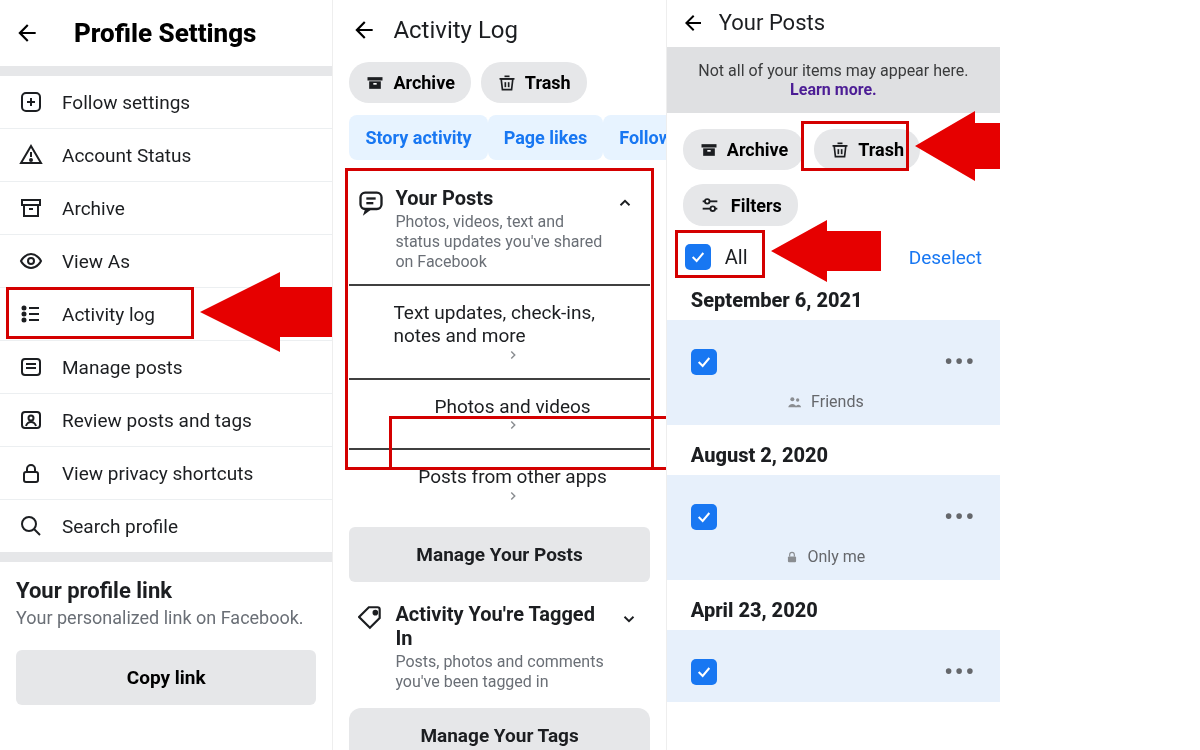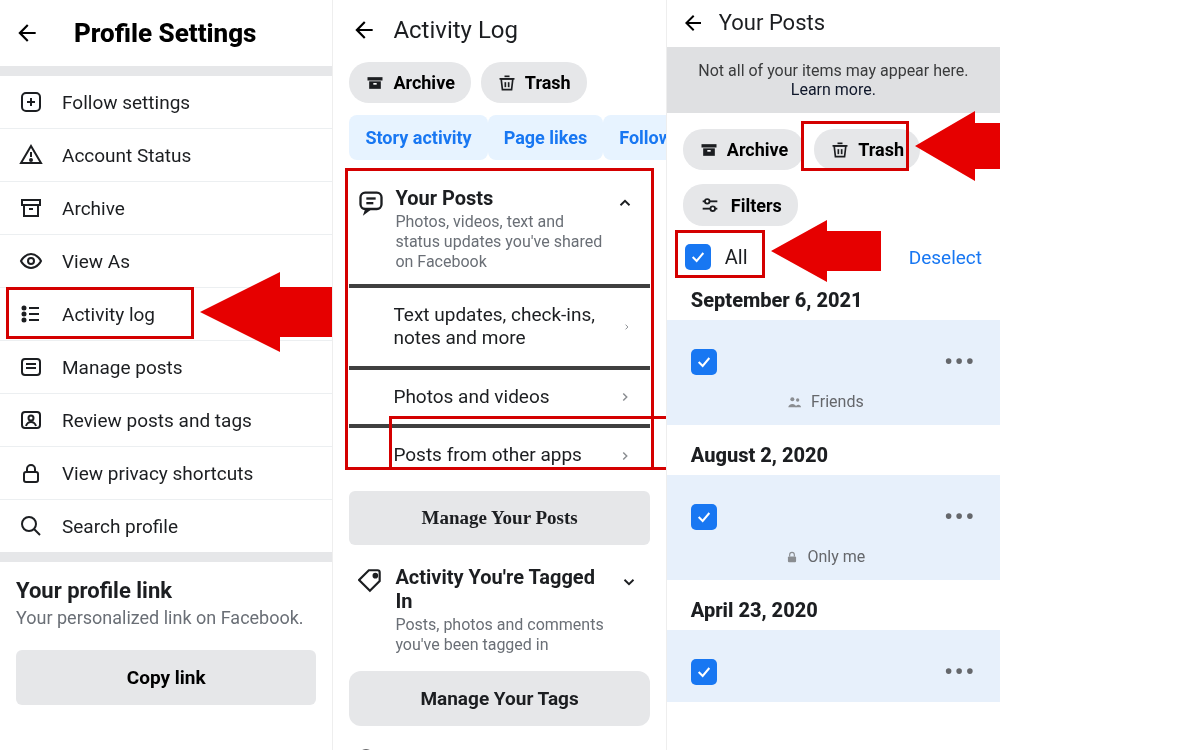--- a/index.html
+++ b/index.html
@@ -30,32 +30,32 @@
   .chips { display:flex; gap:10px; padding: 0 16px 12px 16px;}
   .chip { background:#e6e7e9; border-radius:20px; padding:10px 16px; display:flex; align-items:center; gap:8px; font-size:18px; font-weight:700; color:#000; cursor:pointer;}
   .chips2 { display:flex; padding: 0 0 10px 16px; overflow:hidden;}
   .chip-blue { background:#e7f3ff; color:#1877f2; border-radius:8px; padding:12px 16px; font-size:18px; font-weight:700; cursor:pointer; white-space:nowrap;}
   .card { position:relative; margin: 0 16px; }
   .card-head { display:flex; align-items:flex-start; padding: 16px 8px 12px 4px; }
   .card-ico { width:36px; display:flex; justify-content:center; padding-top:2px;}
   .card-t { font-size:20px; font-weight:700; color:#1c1e21; }
   .card-s { font-size:16px; color:#6a6f76; margin-top:2px; line-height:1.25;}
   .chev { font-size:20px; color:#1c1e21; padding:8px;}
-  .subrow { display:flex; align-items:center; justify-content:space-between; padding:16px 18px 16px 44px; border-top:4px solid #404040; cursor:pointer;}
+  .subrow { display:flex; align-items:center; justify-content:space-between; padding:16px 18px 16px 44px; border-top:2px solid #404040; cursor:pointer;flex-direction:column;}
   .subrow .sl { font-size:19px; color:#1c1e21; line-height:1.2;}
-  .btn-manage { margin: 8px 0 0 0; background:#e6e7e9; text-align:center; padding:16px; border-radius:6px; font-weight:700; font-size:19px; color:#1c1e21; cursor:pointer;font-family:Liberation Serif, serif;}
+  .btn-manage { margin: 8px 0 0 0; background:#e6e7e9; text-align:center; padding:16px; border-radius:6px; font-weight:700; font-size:19px; color:#1c1e21; cursor:pointer;}
   .sec-tagged { padding: 20px 20px 0 20px; display:flex; align-items:flex-start; }
   .btn-tags { margin: 16px 16px 0 16px; background:#e6e7e9; text-align:center; padding:16px; border-radius:12px; font-weight:700; font-size:19px; color:#1c1e21; cursor:pointer;}
   .interactions { padding: 20px; display:flex; align-items:center; opacity:0.9;}
 
   
   .p3-header { display:flex; align-items:center; padding: 10px 14px 12px 14px; }
   .p3-title { font-size: 22px; color:#1c1e21; margin-left:14px; font-weight:400;}
   .notice { background:#dfe0e2; color:#3a3b3c; font-size:16px; padding:14px 10px; text-align:center;}
-  .notice b { font-weight:400; color:#0f172a;text-align:right;}
+  .notice b { font-weight:700; color:#4c1d95;text-align:right;}
   .chips-p3 { display:flex; gap:10px; padding: 16px 16px 10px 16px; align-items:center; position:relative;}
   .filters-row { display:flex; padding: 4px 16px 10px 16px;}
   .chip-filters { background:#e6e7e9; border-radius:20px; padding:10px 16px; display:flex; align-items:center; gap:10px; font-size:18px; font-weight:700; color:#000; cursor:pointer;}
   .sel-row { display:flex; align-items:center; padding: 8px 18px 10px 18px; position:relative;}
   .cb { width:26px; height:26px; border-radius:5px; background:#1877f2; display:flex; align-items:center; justify-content:center; cursor:pointer;}
   .cb svg { stroke:#fff; stroke-width:3; fill:none;}
   .all-lbl { font-size:20px; margin-left:14px; color:#1c1e21;}
   .count { font-size:20px; margin-left:80px; color:#1c1e21;}
   .deselect { margin-left:auto; color:#1877f2; font-size:19px; font-weight:400; cursor:pointer;}
   .date-head { padding: 8px 18px 8px 24px; font-size:20px; font-weight:800; color:#1c1e21;}

